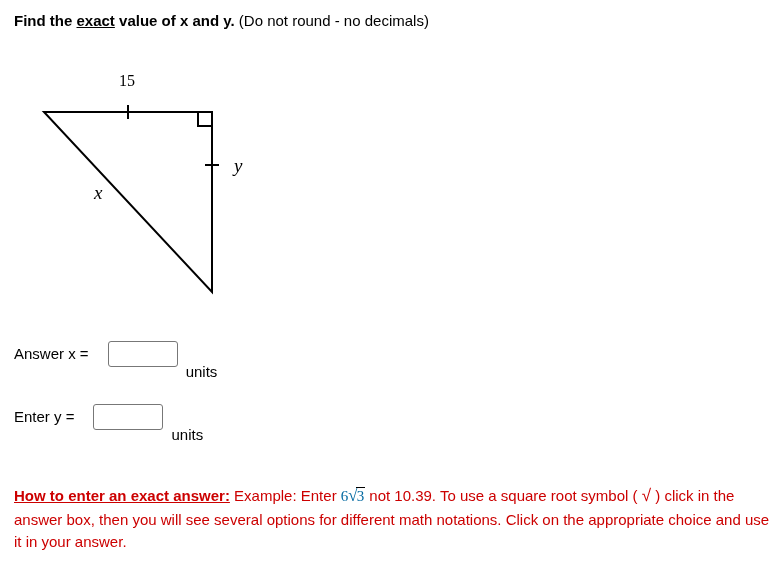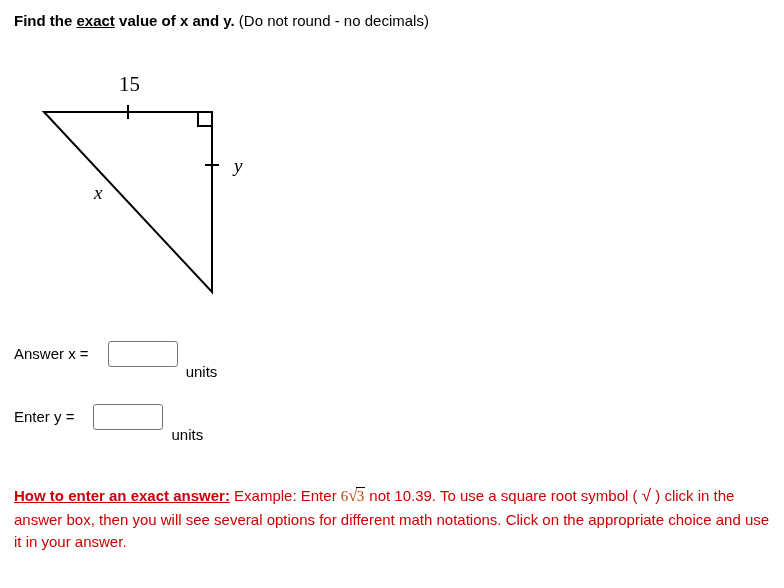--- a/index.html
+++ b/index.html
@@ -26,21 +26,21 @@
     position: relative;
     width: 280px;
     height: 280px;
     margin: 8px 0 10px 0;
   }
   .label15 {
     position: absolute;
     left: 105px;
     top: 35px;
     font-family: "Times New Roman", serif;
-    font-size: 21px;
+    font-size: 16px;
   }
   .labelx {
     position: absolute;
     left: 80px;
     top: 145px;
     font-family: "Times New Roman", serif;
     font-style: italic;
     font-size: 19px;
   }
   .labely {
@@ -77,21 +77,21 @@
     color: #cc0000;
     font-size: 15px;
     line-height: 1.5;
   }
   .howto .title {
     font-weight: bold;
     text-decoration: underline;
   }
   .sqrt-holder {
     font-family: "Times New Roman", serif;
-    color: #c2410c;
+    color: #0369a1;
     white-space: nowrap;
   }
   .sqrt-holder .radical {
     font-size: 17px;
   }
   .sqrt-holder .over {
     border-top: 1px solid #000;
     display: inline-block;
     line-height: 1;
     padding: 1px 1px 0 1px;

